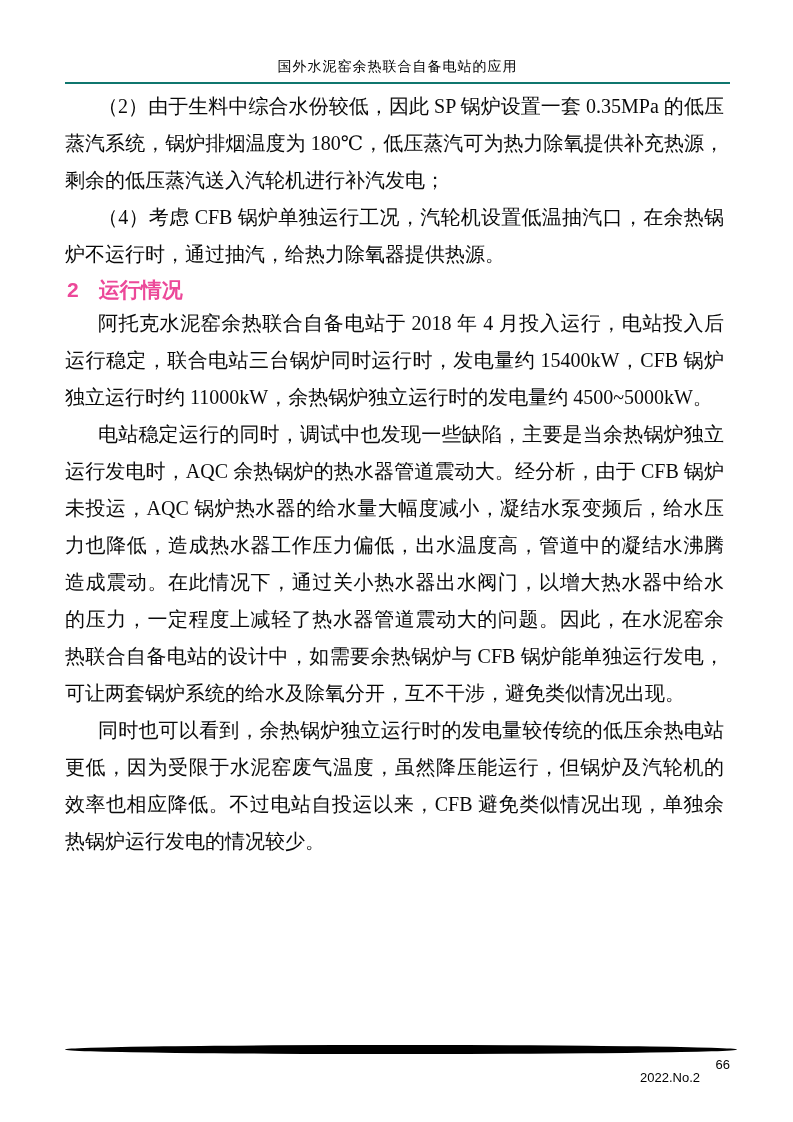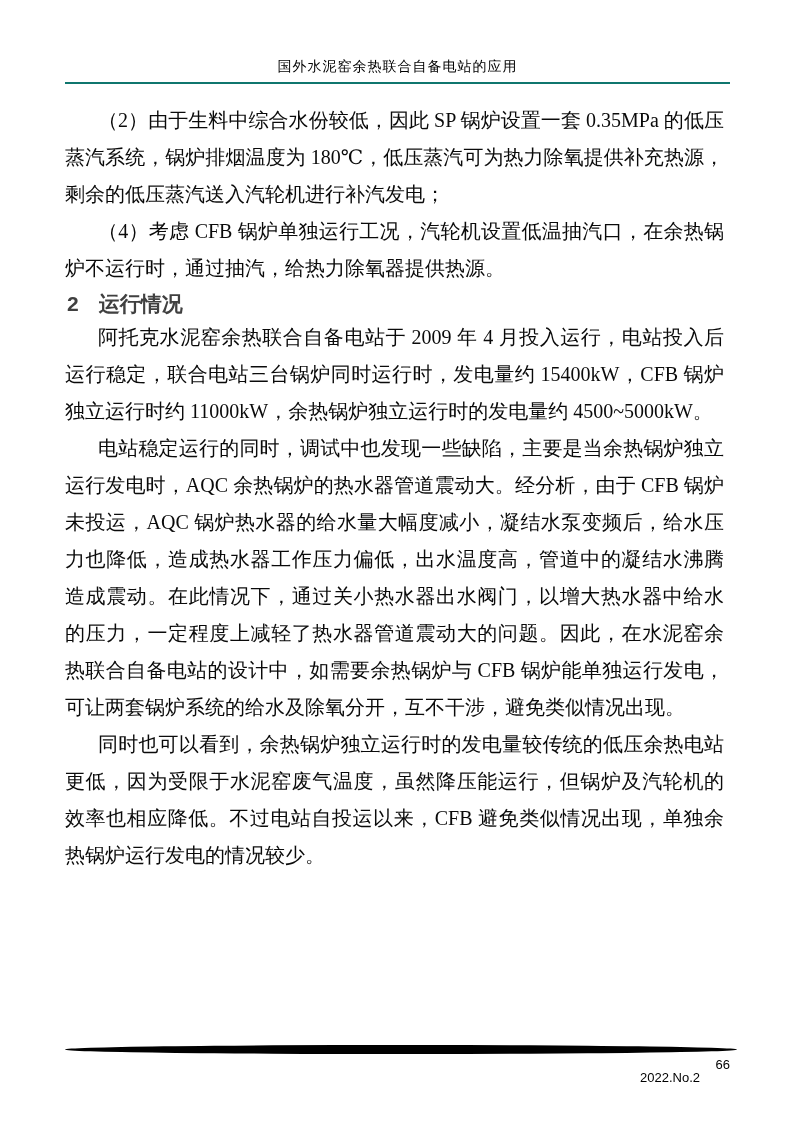--- a/index.html
+++ b/index.html
@@ -26,40 +26,40 @@
   .header-title {
     font-size: 14px;
     line-height: 18px;
     padding-bottom: 6px;
     letter-spacing: 1px;
     color: #000000;
   }
   
   .page-body {
     margin: 0 69px 0 65px;
-    padding-top: 18px;
+    padding-top: 4px;
     font-size: 20px;
     line-height: 37px;
     text-align: justify;
     text-justify: inter-ideograph;
     color: #0a0a0a;
   }
   .para {
     margin: 0;
     text-indent: 33px;
   }
   .section-heading {
     margin: 0;
     padding: 2px 0 0 2px;
     font-family: "Liberation Sans", "DejaVu Sans", sans-serif;
     font-size: 21px;
     font-weight: bold;
     line-height: 30px;
     text-align: left;
-    color: #404040;
+    color: #ec4899;
   }
   .sec-num {
     display: inline-block;
     margin-right: 20px;
   }
   
   .page-footer {
     position: absolute;
     left: 0;
     right: 0;
@@ -97,21 +97,21 @@
   </header>
 
   <main class="page-body">
     <p class="para">（2）由于生料中综合水份较低，因此 SP 锅炉设置一套 0.35MPa 的低压蒸汽系统，锅炉排烟温度为 180℃，低压蒸汽可为热力除氧提供补充热源，剩余的低压蒸汽送入汽轮机进行补汽发电；</p>
     <p class="para">（4）考虑 CFB 锅炉单独运行工况，汽轮机设置低温抽汽口，在余热锅炉不运行时，通过抽汽，给热力除氧器提供热源。</p>
 
     <h2 class="section-heading">
       <span class="sec-num">2</span><span class="sec-title">运行情况</span>
     </h2>
 
-    <p class="para">阿托克水泥窑余热联合自备电站于 2009 年 4 月投入运行，电站投入后运行稳定，联合电站三台锅炉同时运行时，发电量约 15400kW，CFB 锅炉独立运行时约 11000kW，余热锅炉独立运行时的发电量约 4500~5000kW。</p>
+    <p class="para">阿托克水泥窑余热联合自备电站于 2018 年 4 月投入运行，电站投入后运行稳定，联合电站三台锅炉同时运行时，发电量约 15400kW，CFB 锅炉独立运行时约 11000kW，余热锅炉独立运行时的发电量约 4500~5000kW。</p>
     <p class="para">电站稳定运行的同时，调试中也发现一些缺陷，主要是当余热锅炉独立运行发电时，AQC 余热锅炉的热水器管道震动大。经分析，由于 CFB 锅炉未投运，AQC 锅炉热水器的给水量大幅度减小，凝结水泵变频后，给水压力也降低，造成热水器工作压力偏低，出水温度高，管道中的凝结水沸腾造成震动。在此情况下，通过关小热水器出水阀门，以增大热水器中给水的压力，一定程度上减轻了热水器管道震动大的问题。因此，在水泥窑余热联合自备电站的设计中，如需要余热锅炉与 CFB 锅炉能单独运行发电，可让两套锅炉系统的给水及除氧分开，互不干涉，避免类似情况出现。</p>
     <p class="para">同时也可以看到，余热锅炉独立运行时的发电量较传统的低压余热电站更低，因为受限于水泥窑废气温度，虽然降压能运行，但锅炉及汽轮机的效率也相应降低。不过电站自投运以来，CFB 避免类似情况出现，单独余热锅炉运行发电的情况较少。</p>
   </main>
 
   <footer class="page-footer">
     <div class="footer-bar"></div>
     <div class="footer-row">
       <span class="page-number">66</span>
       <span class="issue-label">2022.No.2</span>
     </div>

